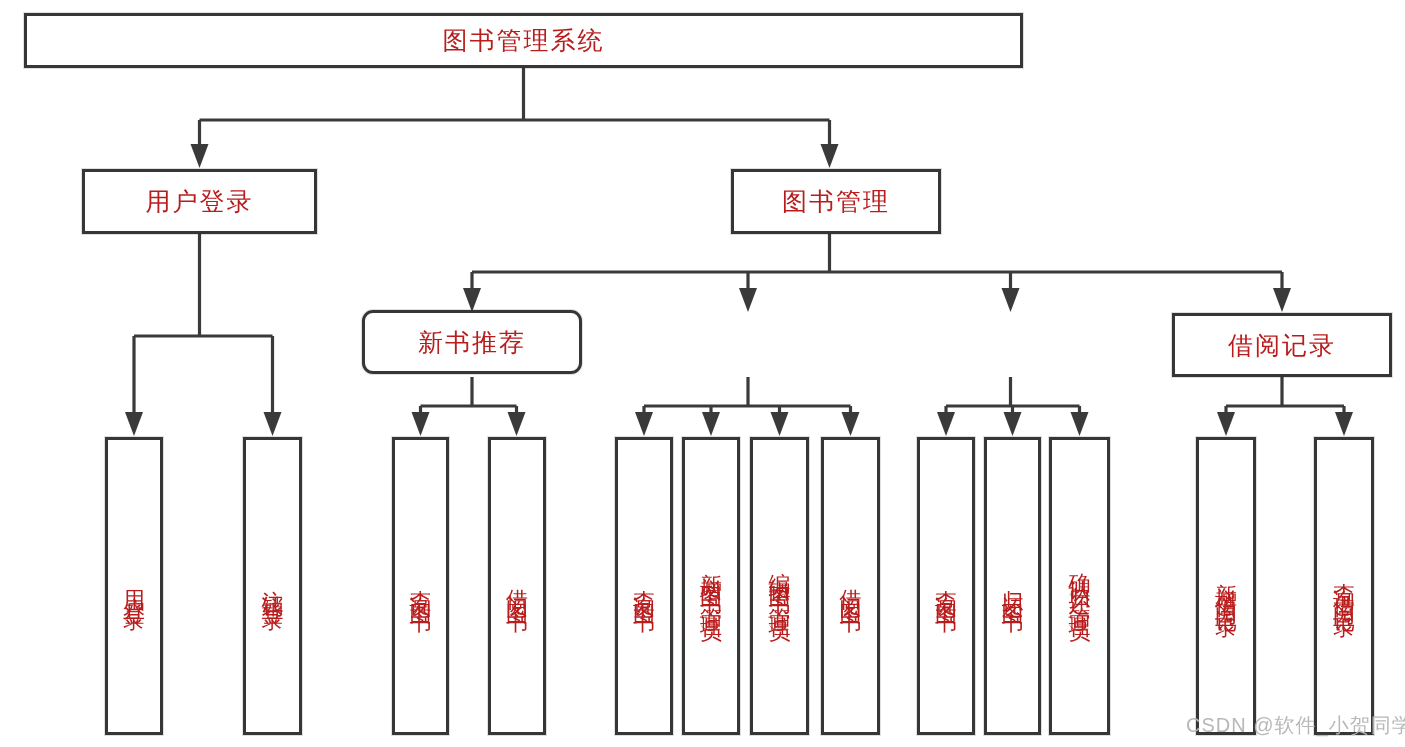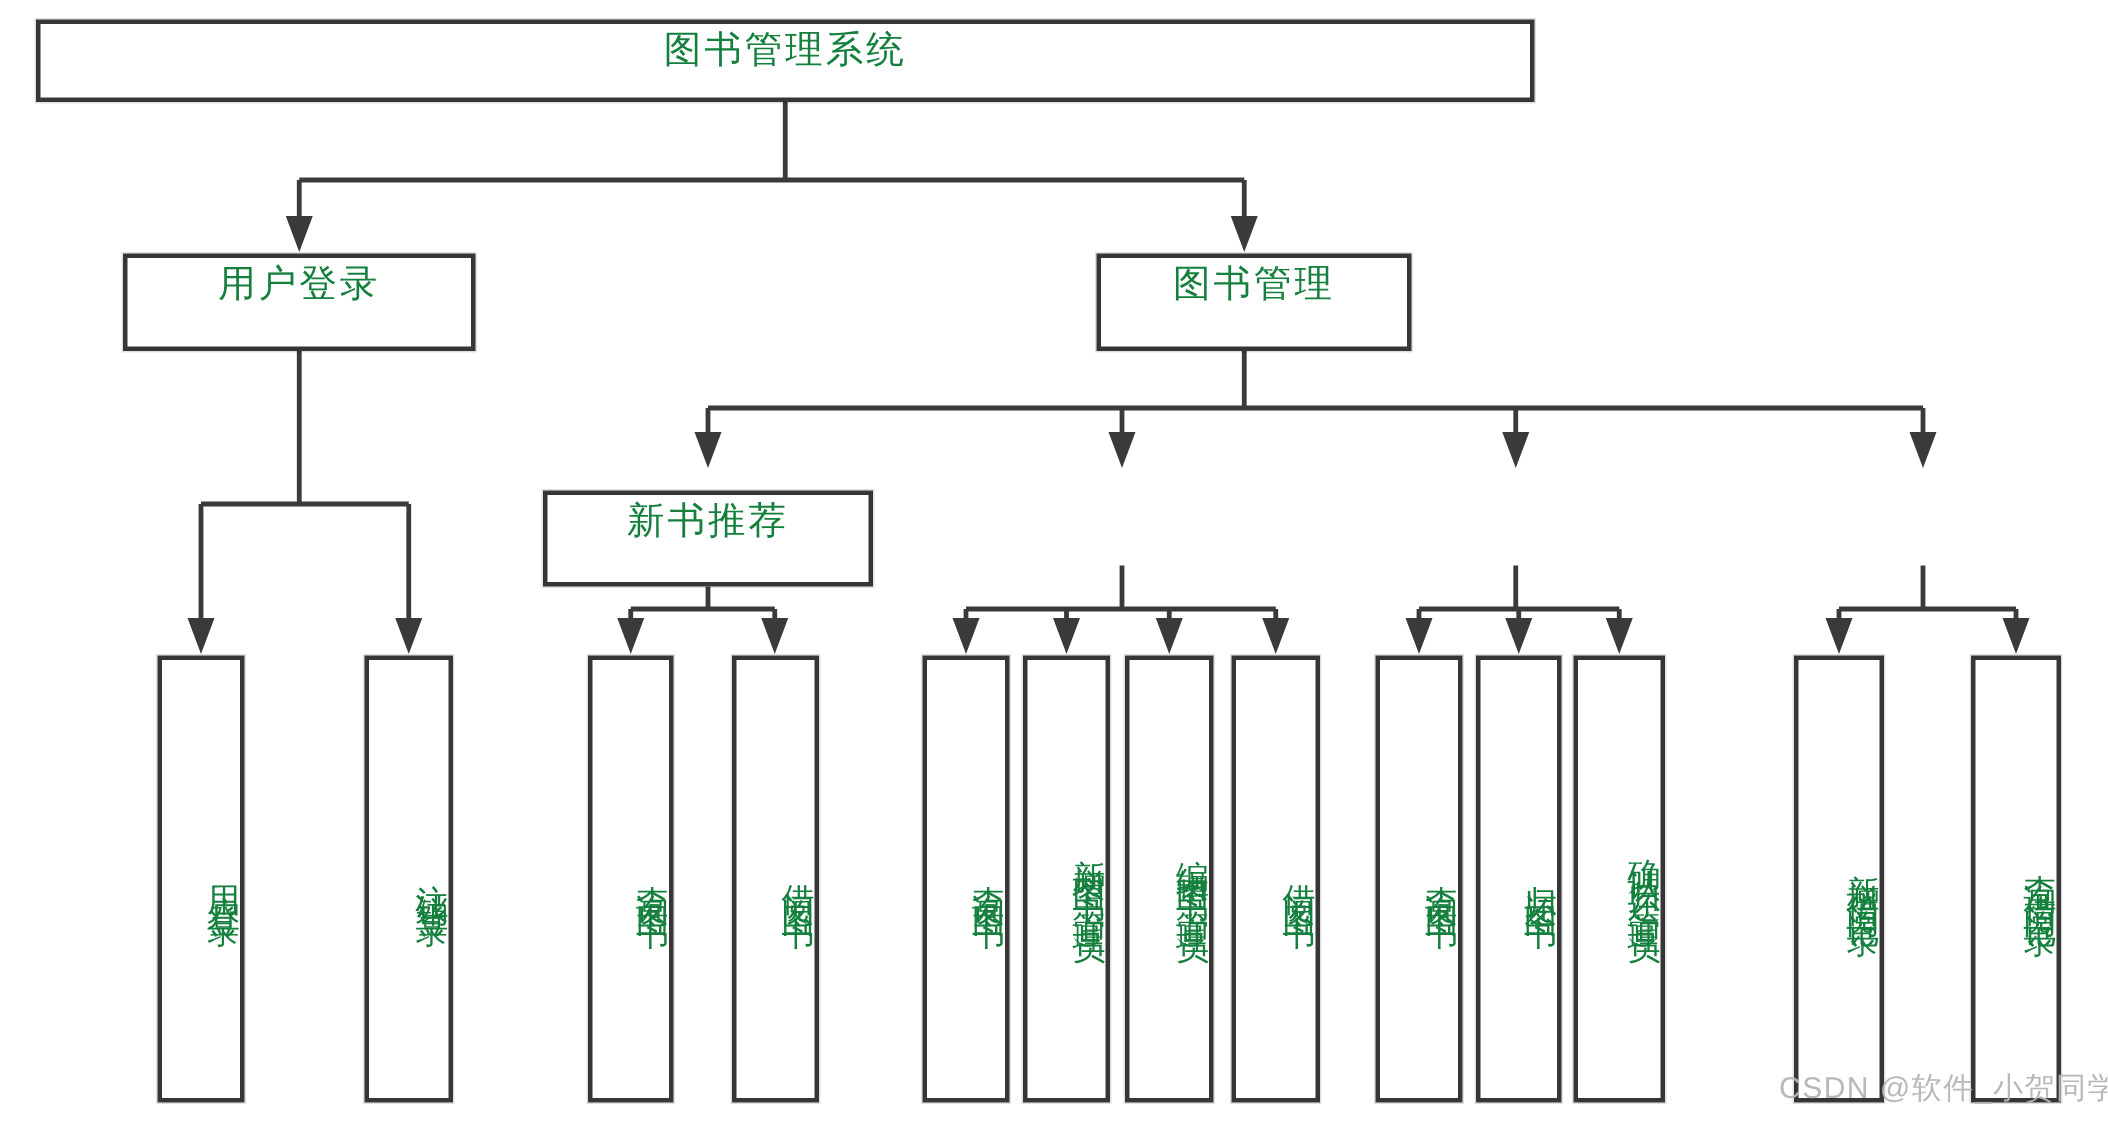--- a/index.html
+++ b/index.html
@@ -4,22 +4,22 @@
 <style>
   html,body{margin:0;padding:0;background:#ffffff;}
   .canvas{
     position:relative;width:1405px;height:747px;background:#ffffff;overflow:hidden;
     font-family:"Liberation Sans","DejaVu Sans",sans-serif;
   }
   .connectors{position:absolute;left:0;top:0;z-index:1;}
   .node{
     position:absolute;z-index:2;background:#ffffff;
     border:3px solid #363636;box-shadow:0 0 0 1px rgba(0,0,0,0.12);
-    display:flex;align-items:flex-start;justify-content:center;
-    color:#15803d;font-size:25px;font-weight:500;letter-spacing:2px;
+    display:flex;align-items:center;justify-content:center;
+    color:#b91c1c;font-size:25px;font-weight:500;letter-spacing:2px;
     box-sizing:border-box;white-space:nowrap;
   }
   .vbox{
     writing-mode:vertical-rl;text-orientation:mixed;
     font-size:22px;letter-spacing:7px;line-height:1;
   }
   .watermark{
     position:absolute;z-index:3;color:#b5b5b5;opacity:0.95;
     font-size:20px;letter-spacing:1px;white-space:nowrap;
   }
@@ -76,22 +76,25 @@
     <span>图书管理系统</span>
   </div>
 
   <div class="node" style="left:82px;top:169px;width:235px;height:65px;">
     <span>用户登录</span>
   </div>
   <div class="node" style="left:731px;top:169px;width:210px;height:65px;">
     <span>图书管理</span>
   </div>
 
-  <div class="node" style="left:362px;top:327px;width:220px;height:64px;">
+  <div class="node" style="left:362px;top:310px;width:220px;height:64px;border-radius:11px;">
     <span>新书推荐</span>
+  </div>
+  <div class="node" style="left:1172px;top:313px;width:220px;height:64px;">
+    <span>借阅记录</span>
   </div>
 
   <div class="node vbox" style="left:105px;top:437px;width:58px;height:298px;">
     <span>用户登录</span>
   </div>
   <div class="node vbox" style="left:243px;top:437px;width:59px;height:298px;">
     <span>注销登录</span>
   </div>
 
   <div class="node vbox" style="left:392px;top:437px;width:57px;height:298px;">

